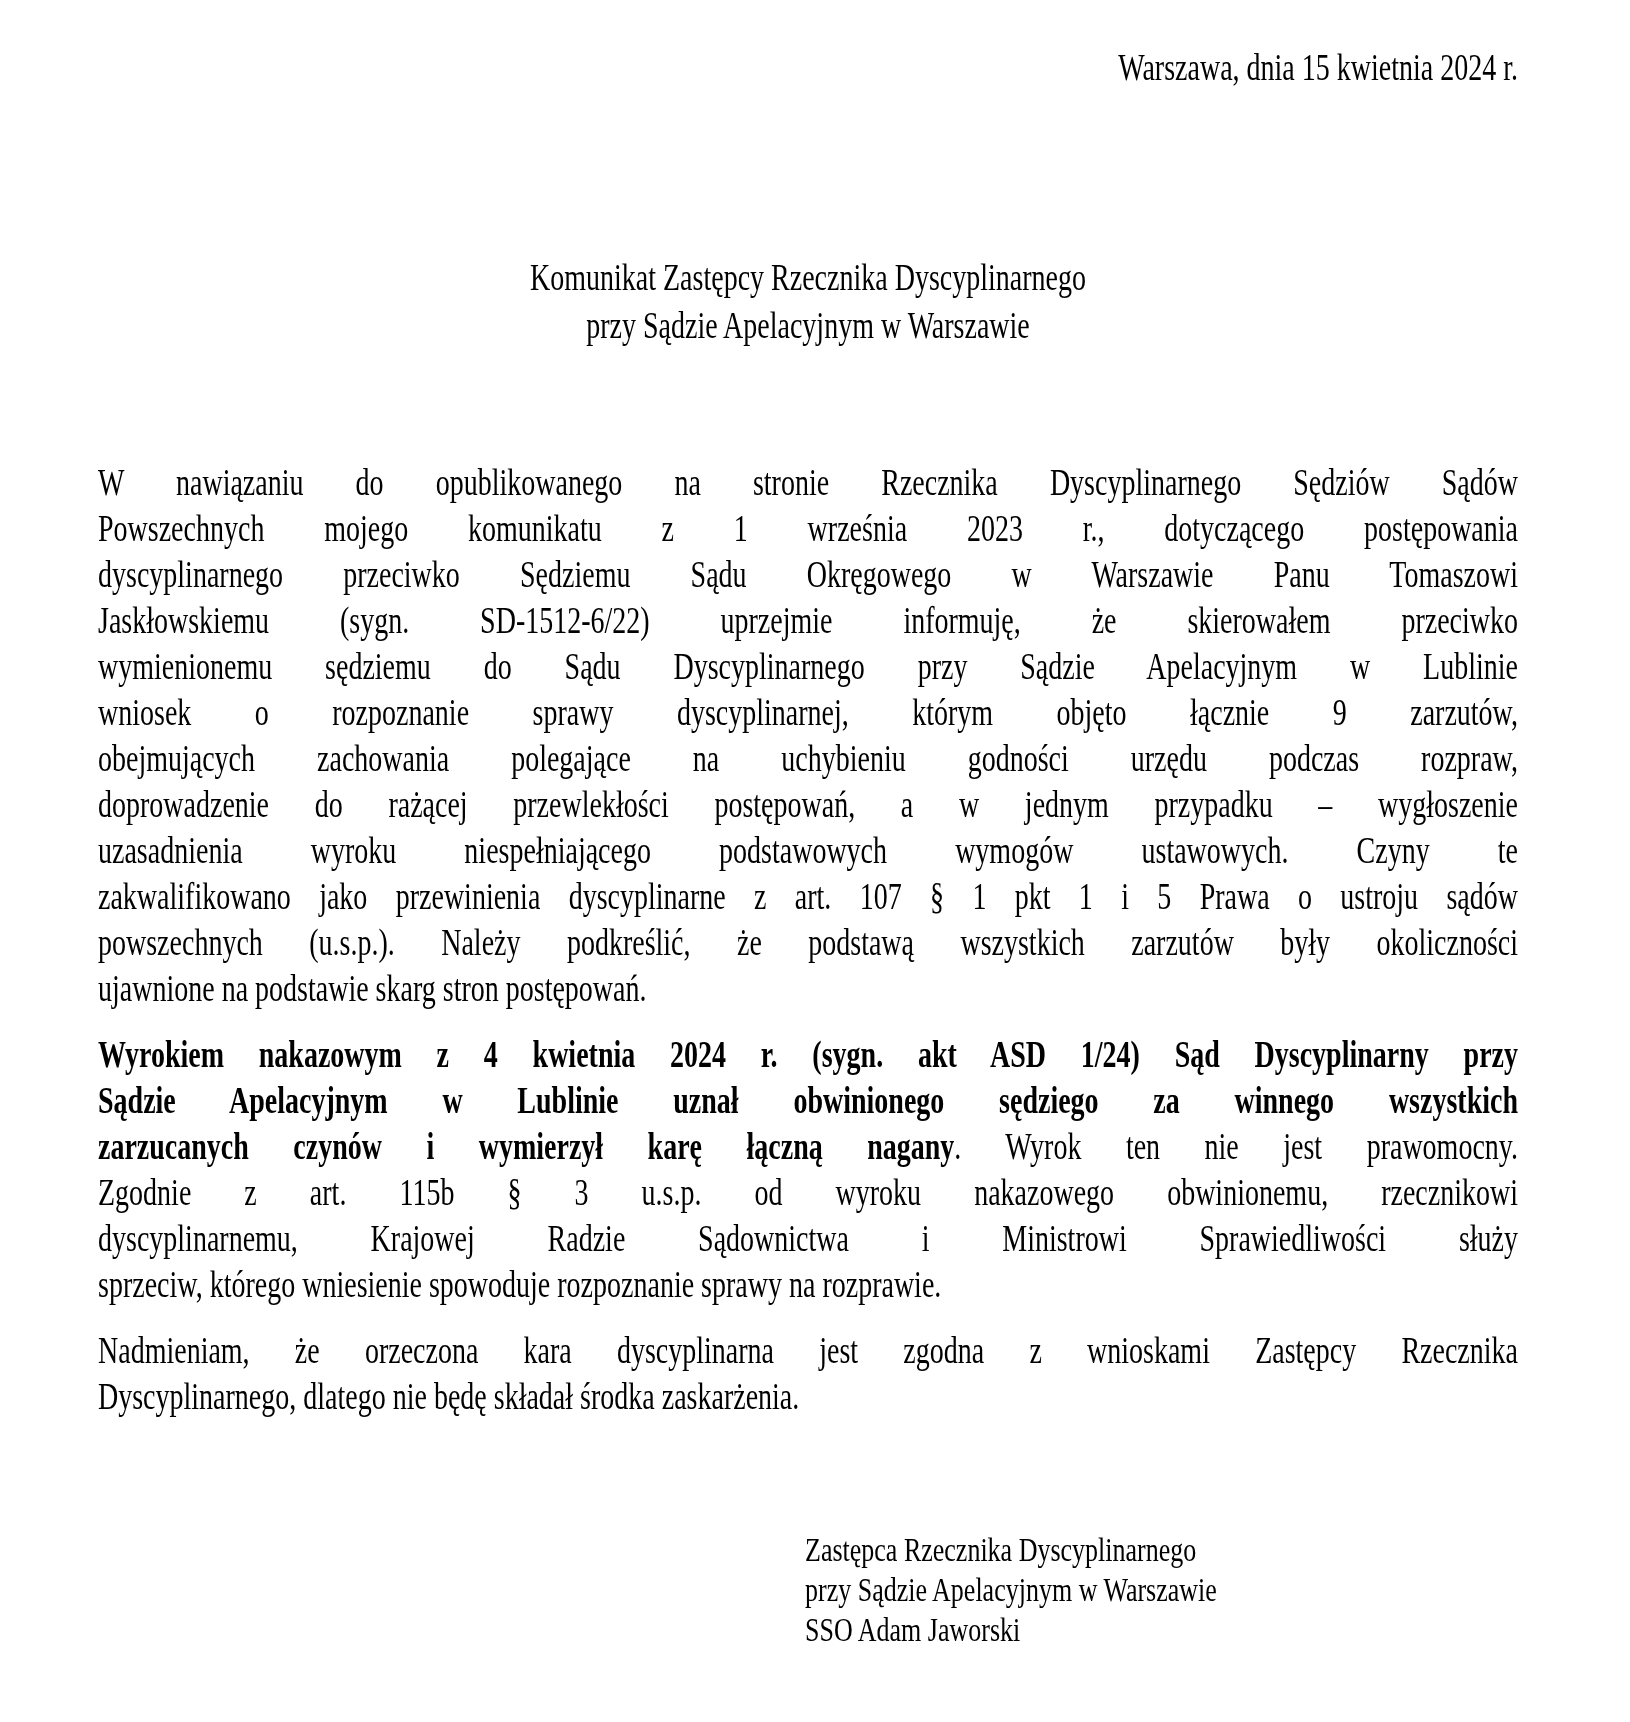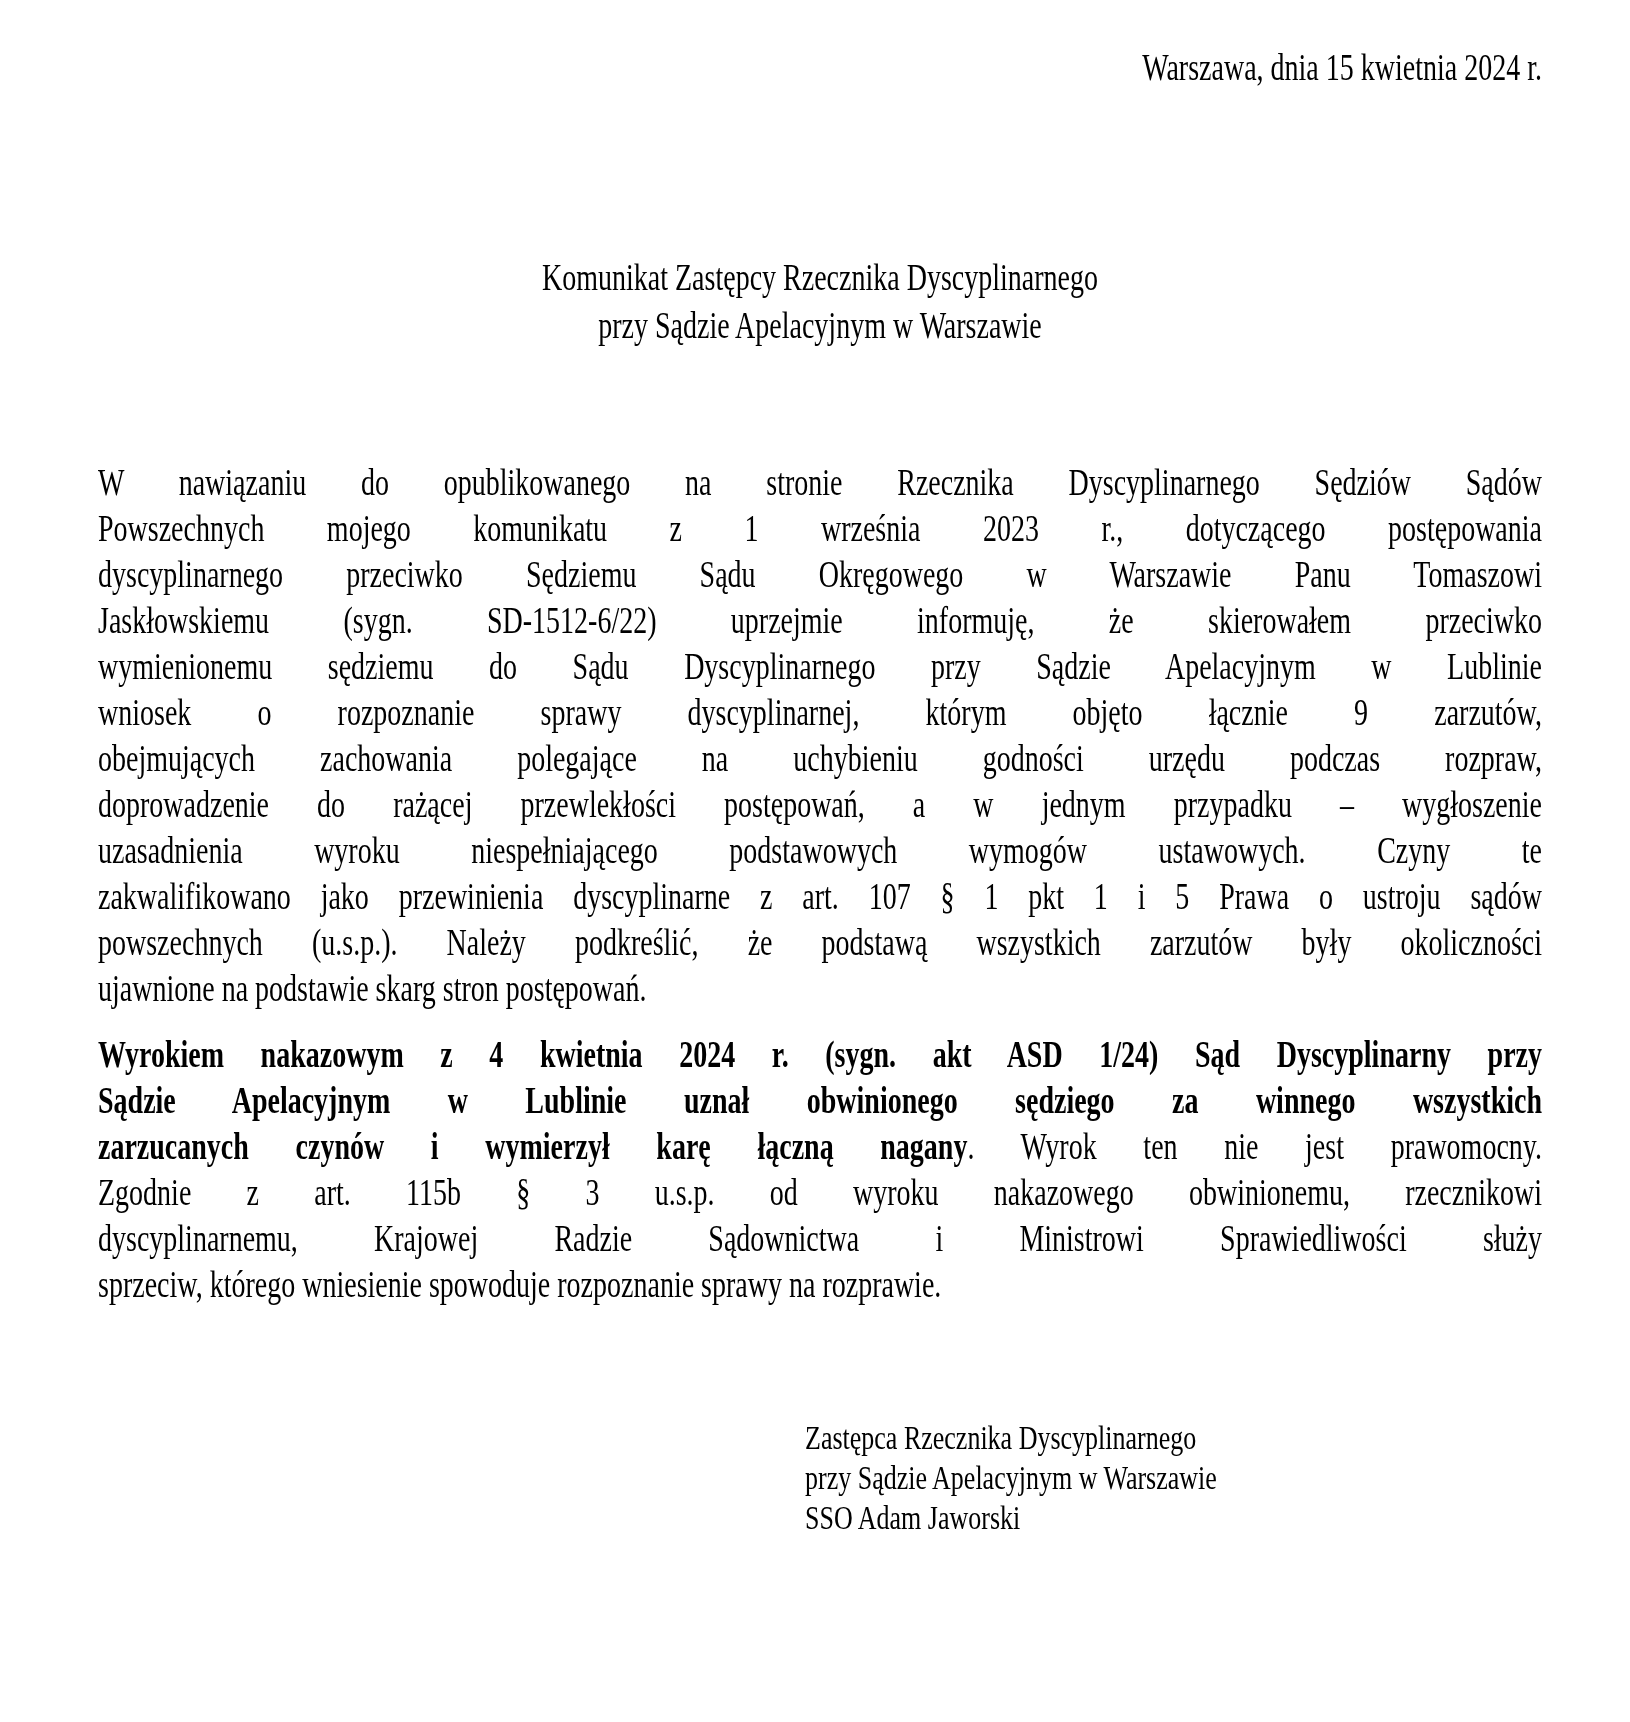--- a/index.html
+++ b/index.html
@@ -11,21 +11,21 @@
     width: 1630px;
     height: 1722px;
     font-family: "Liberation Serif", "DejaVu Serif", serif;
     color: #000000;
     overflow: hidden;
   }
   .page {
     box-sizing: border-box;
     width: 1630px;
     height: 1522px;
-    padding: 44px 88px 0 98px;
+    padding: 44px 112px 0 98px;
     background: #ffffff;
   }
   .date-line {
     font-size: 28px;
     line-height: 48px;
     text-align: right;
     white-space: nowrap;
     transform: scaleY(1.33);
   }
   .doc-title {
@@ -100,20 +100,24 @@
         <div class="line last"><span>ujawnione na podstawie skarg stron postępowań.</span></div>
       </div>
     <div class="paragraph">
         <div class="line"><span class="bold">Wyrokiem nakazowym z 4 kwietnia 2024 r. (sygn. akt ASD 1/24) Sąd Dyscyplinarny przy</span></div>
         <div class="line"><span class="bold">Sądzie Apelacyjnym w Lublinie uznał obwinionego sędziego za winnego wszystkich</span></div>
         <div class="line"><span class="bold">zarzucanych czynów i wymierzył karę łączną nagany</span><span>. Wyrok ten nie jest prawomocny.</span></div>
         <div class="line"><span>Zgodnie z art. 115b § 3 u.s.p. od wyroku nakazowego obwinionemu, rzecznikowi</span></div>
         <div class="line"><span>dyscyplinarnemu, Krajowej Radzie Sądownictwa i Ministrowi Sprawiedliwości służy</span></div>
         <div class="line last"><span>sprzeciw, którego wniesienie spowoduje rozpoznanie sprawy na rozprawie.</span></div>
       </div>
+    <div class="paragraph">
+        <div class="line"><span>Nadmieniam, że orzeczona kara dyscyplinarna jest zgodna z wnioskami Zastępcy Rzecznika</span></div>
+        <div class="line last"><span>Dyscyplinarnego, dlatego nie będę składał środka zaskarżenia.</span></div>
+      </div>
   </div>
 
   <div class="signature">
     <div class="sig-line">Zastępca Rzecznika Dyscyplinarnego</div>
     <div class="sig-line">przy Sądzie Apelacyjnym w Warszawie</div>
     <div class="sig-line">SSO Adam Jaworski</div>
   </div>
 
 </div>
 

